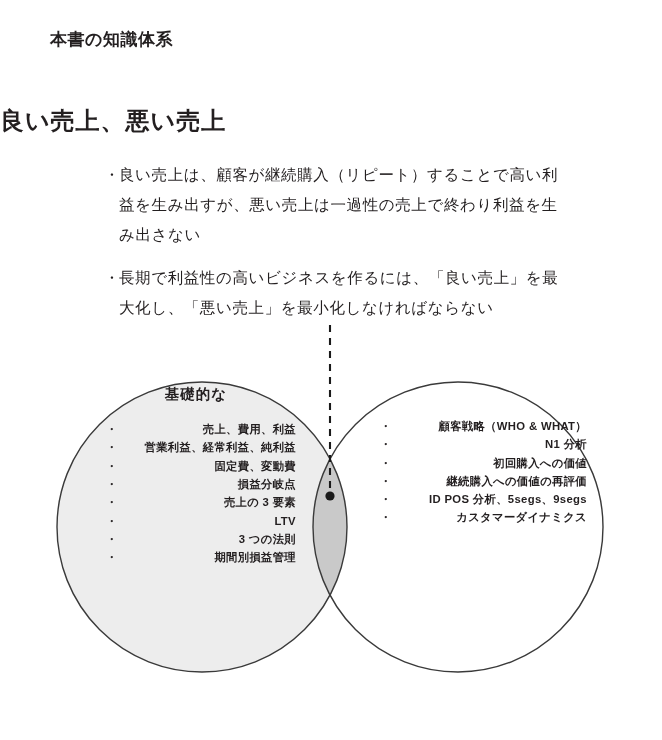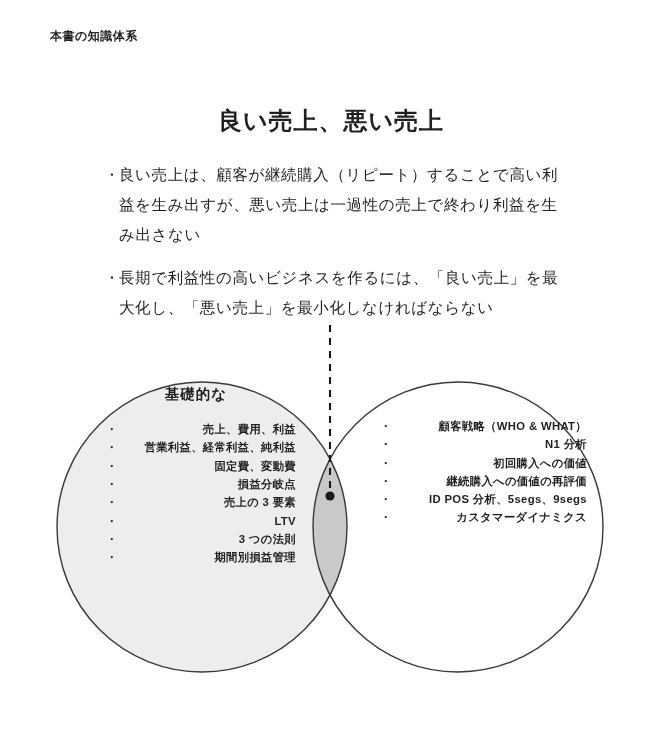--- a/index.html
+++ b/index.html
@@ -16,34 +16,34 @@
     font-family: "Liberation Sans", "DejaVu Sans", sans-serif;
     color: #231f20;
     -webkit-font-smoothing: antialiased;
   }
 
   
   #page-header {
     position: absolute;
     left: 50px;
     top: 28px;
-    font-size: 12px;
+    font-size: 17px;
     font-weight: bold;
     letter-spacing: 0.5px;
     color: #231f20;
     white-space: nowrap;
   }
 
   
   #main-title {
     position: absolute;
     left: 0;
     top: 105px;
     width: 662px;
-    text-align: center;
+    text-align: left;
     font-size: 24px;
     font-weight: bold;
     letter-spacing: 1px;
     color: #231f20;
   }
 
   
   #intro-block {
     position: absolute;
     left: 104px;

